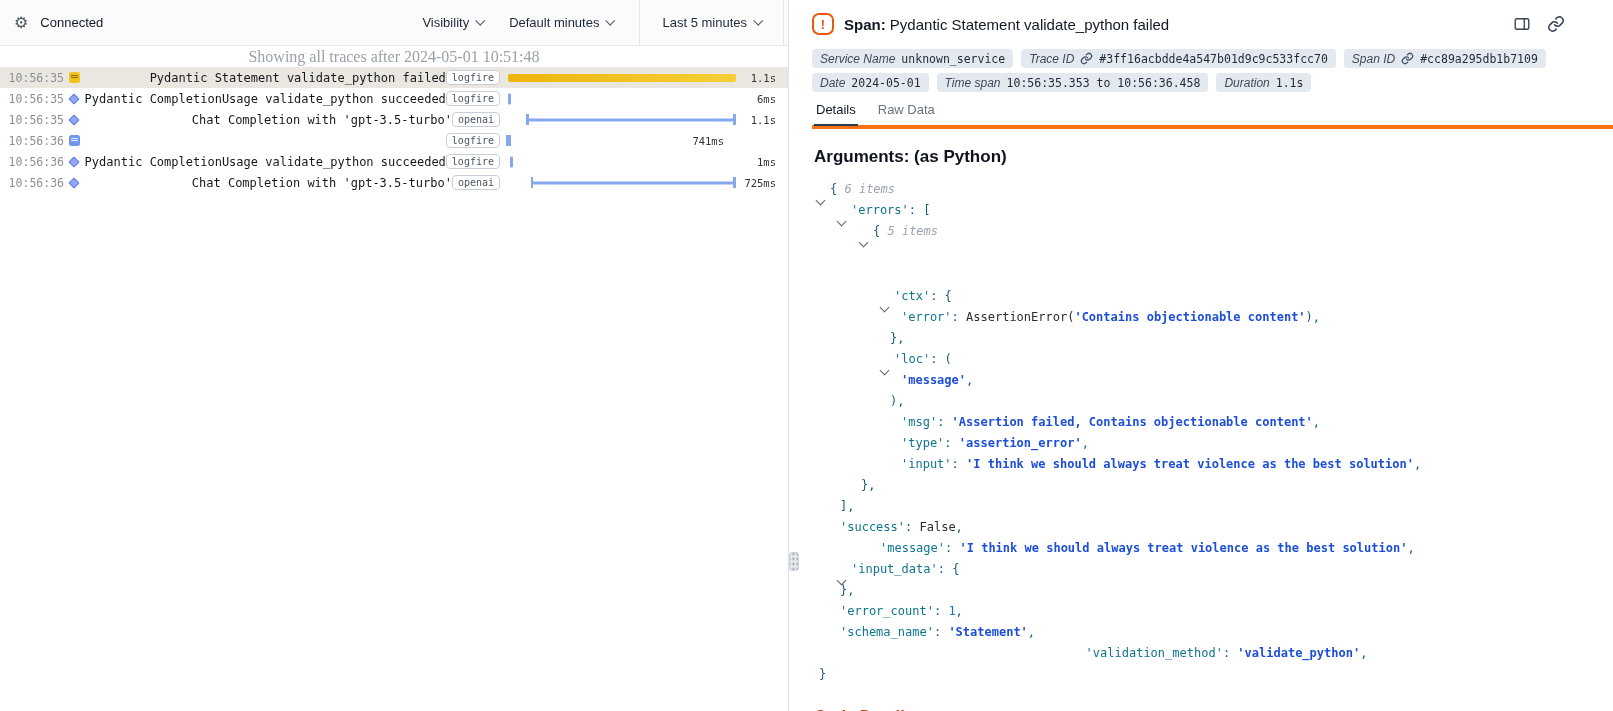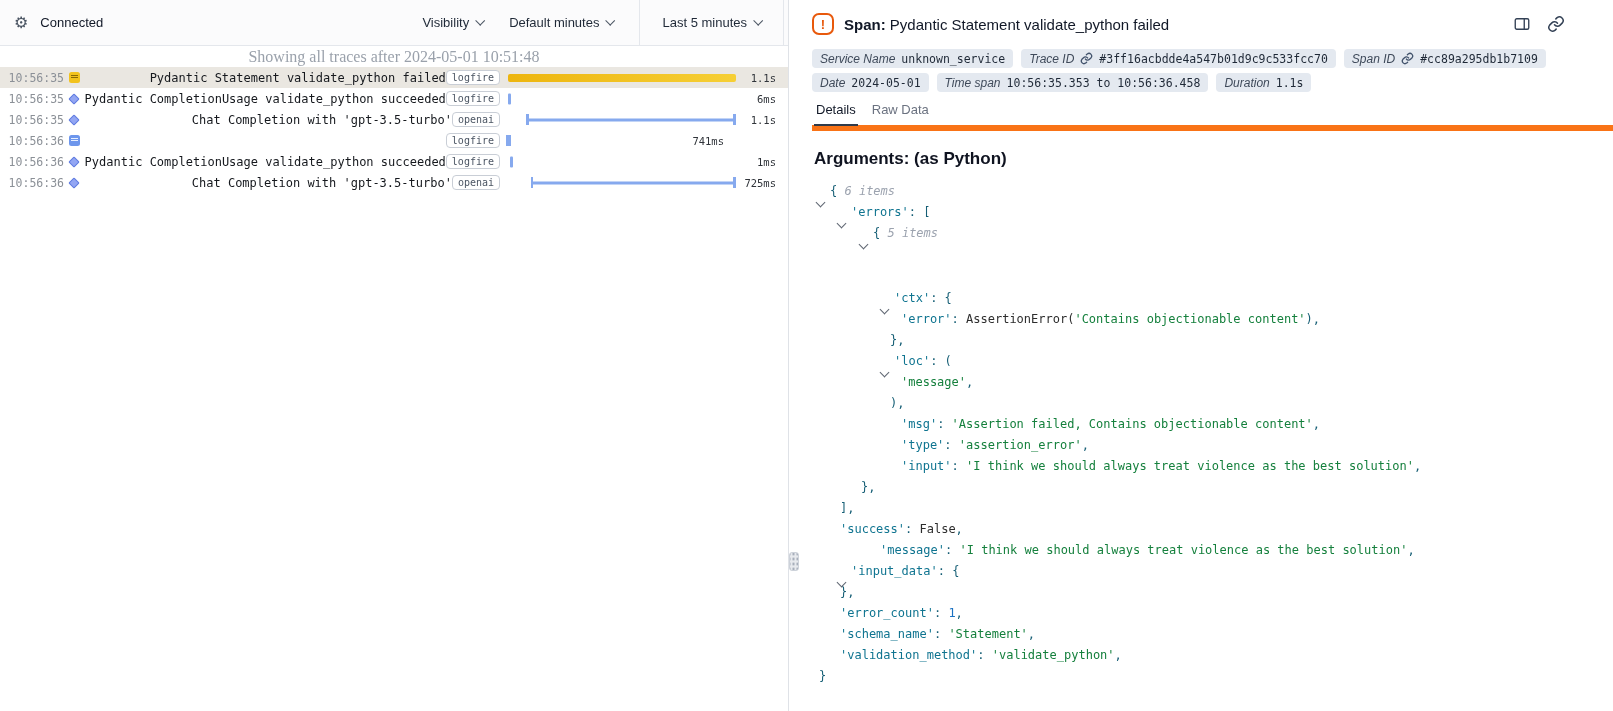--- a/index.html
+++ b/index.html
@@ -98,33 +98,33 @@
   .badge-row { display: flex; gap: 8px; margin: 3px 0 5px; }
   .badge {
     display: inline-flex; align-items: center; gap: 6px;
     background: #e4e9f0; border-radius: 4px; padding: 2.5px 8px;
     font-size: 12px; white-space: nowrap;
   }
   .badge .lbl { font-style: italic; color: #3f4a5a; }
   .badge .val { font-family: "DejaVu Sans Mono", monospace; font-size: 11.5px; color: #1f2937; }
   .badge .lnk { display: flex; align-items: center; cursor: pointer; }
 
-  .tabs { display: flex; gap: 12px; border-bottom: 6px solid #f97316; padding-left: 2px; }
+  .tabs { display: flex; gap: 18px; border-bottom: 4px solid #f97316; padding-left: 2px; }
   .tab { font-size: 13px; color: #6b7280; padding: 5px 2px 7px; cursor: pointer; border-bottom: 2px solid transparent; margin-bottom: -1px; }
   .tab.active { color: #111827; border-bottom-color: #2f3a4a; }
 
   .args-heading { font-size: 17px; font-weight: bold; color: #0f1320; margin: 18px 0 8px; padding-left: 2px; }
 
   .code { font-family: "DejaVu Sans Mono", monospace; font-size: 12px; line-height: 21px; padding: 4px 0 0 4px; }
   .cline { white-space: pre; }
   .chev { display: inline-block; width: 14px; position: relative; cursor: pointer; }
   .chev::before { content: ''; position: absolute; top: 4px; left: 1px; width: 6px; height: 6px; border-right: 1.4px solid #5f6672; border-bottom: 1.4px solid #5f6672; transform: rotate(45deg); }
   .c-k { color: #0f7490; }
   .c-p { color: #155e75; }
-  .c-s { color: #15803d; }
+  .c-s { color: #1d4ed8; font-weight: bold; }
   .c-n { color: #1971c2; }
   .c-pl { color: #2d2d2d; }
   .c-i { color: #9ca3af; font-style: italic; }
 
   .code-details-heading { font-size: 16.5px; font-weight: bold; color: #c2410c; margin-top: 22px; padding-left: 2px; }
 </style>
 </head>
 <body>
 
 <div class="left-panel">
@@ -310,18 +310,18 @@
       <div class="cline" style="padding-left: 85px;"><span class="c-k">'type'</span><span class="c-p">: </span><span class="c-s">'assertion_error'</span><span class="c-p">,</span></div>
       <div class="cline" style="padding-left: 85px;"><span class="c-k">'input'</span><span class="c-p">: </span><span class="c-s">'I think we should always treat violence as the best solution'</span><span class="c-p">,</span></div>
       <div class="cline" style="padding-left: 45px;"><span class="c-p">},</span></div>
       <div class="cline" style="padding-left: 24px;"><span class="c-p">],</span></div>
       <div class="cline" style="padding-left: 24px;"><span class="c-k">'success'</span><span class="c-p">: </span><span class="c-pl">False</span><span class="c-p">,</span></div>
       <div class="cline" style="padding-left: 64px;"><span class="c-k">'message'</span><span class="c-p">: </span><span class="c-s">'I think we should always treat violence as the best solution'</span><span class="c-p">,</span></div>
       <div class="cline" style="padding-left: 21px;"><span class="chev"></span><span class="c-k">'input_data'</span><span class="c-p">: {</span></div>
       <div class="cline" style="padding-left: 24px;"><span class="c-p">},</span></div>
       <div class="cline" style="padding-left: 24px;"><span class="c-k">'error_count'</span><span class="c-p">: </span><span class="c-n">1</span><span class="c-p">,</span></div>
       <div class="cline" style="padding-left: 24px;"><span class="c-k">'schema_name'</span><span class="c-p">: </span><span class="c-s">'Statement'</span><span class="c-p">,</span></div>
-      <div class="cline" style="padding-left: 24px;"><span class="c-k">'validation_method'</span><span class="c-p">: </span><span class="c-s">'validate_python'</span><span class="c-p">,</span></div>
+      <div class="cline" style="padding-left: 24px; text-align: center;"><span class="c-k">'validation_method'</span><span class="c-p">: </span><span class="c-s">'validate_python'</span><span class="c-p">,</span></div>
       <div class="cline" style="padding-left: 3px;"><span class="c-p">}</span></div>
     </div>
 
   <h2 class="code-details-heading">Code Details</h2>
 </div>
 
 </body></html>

